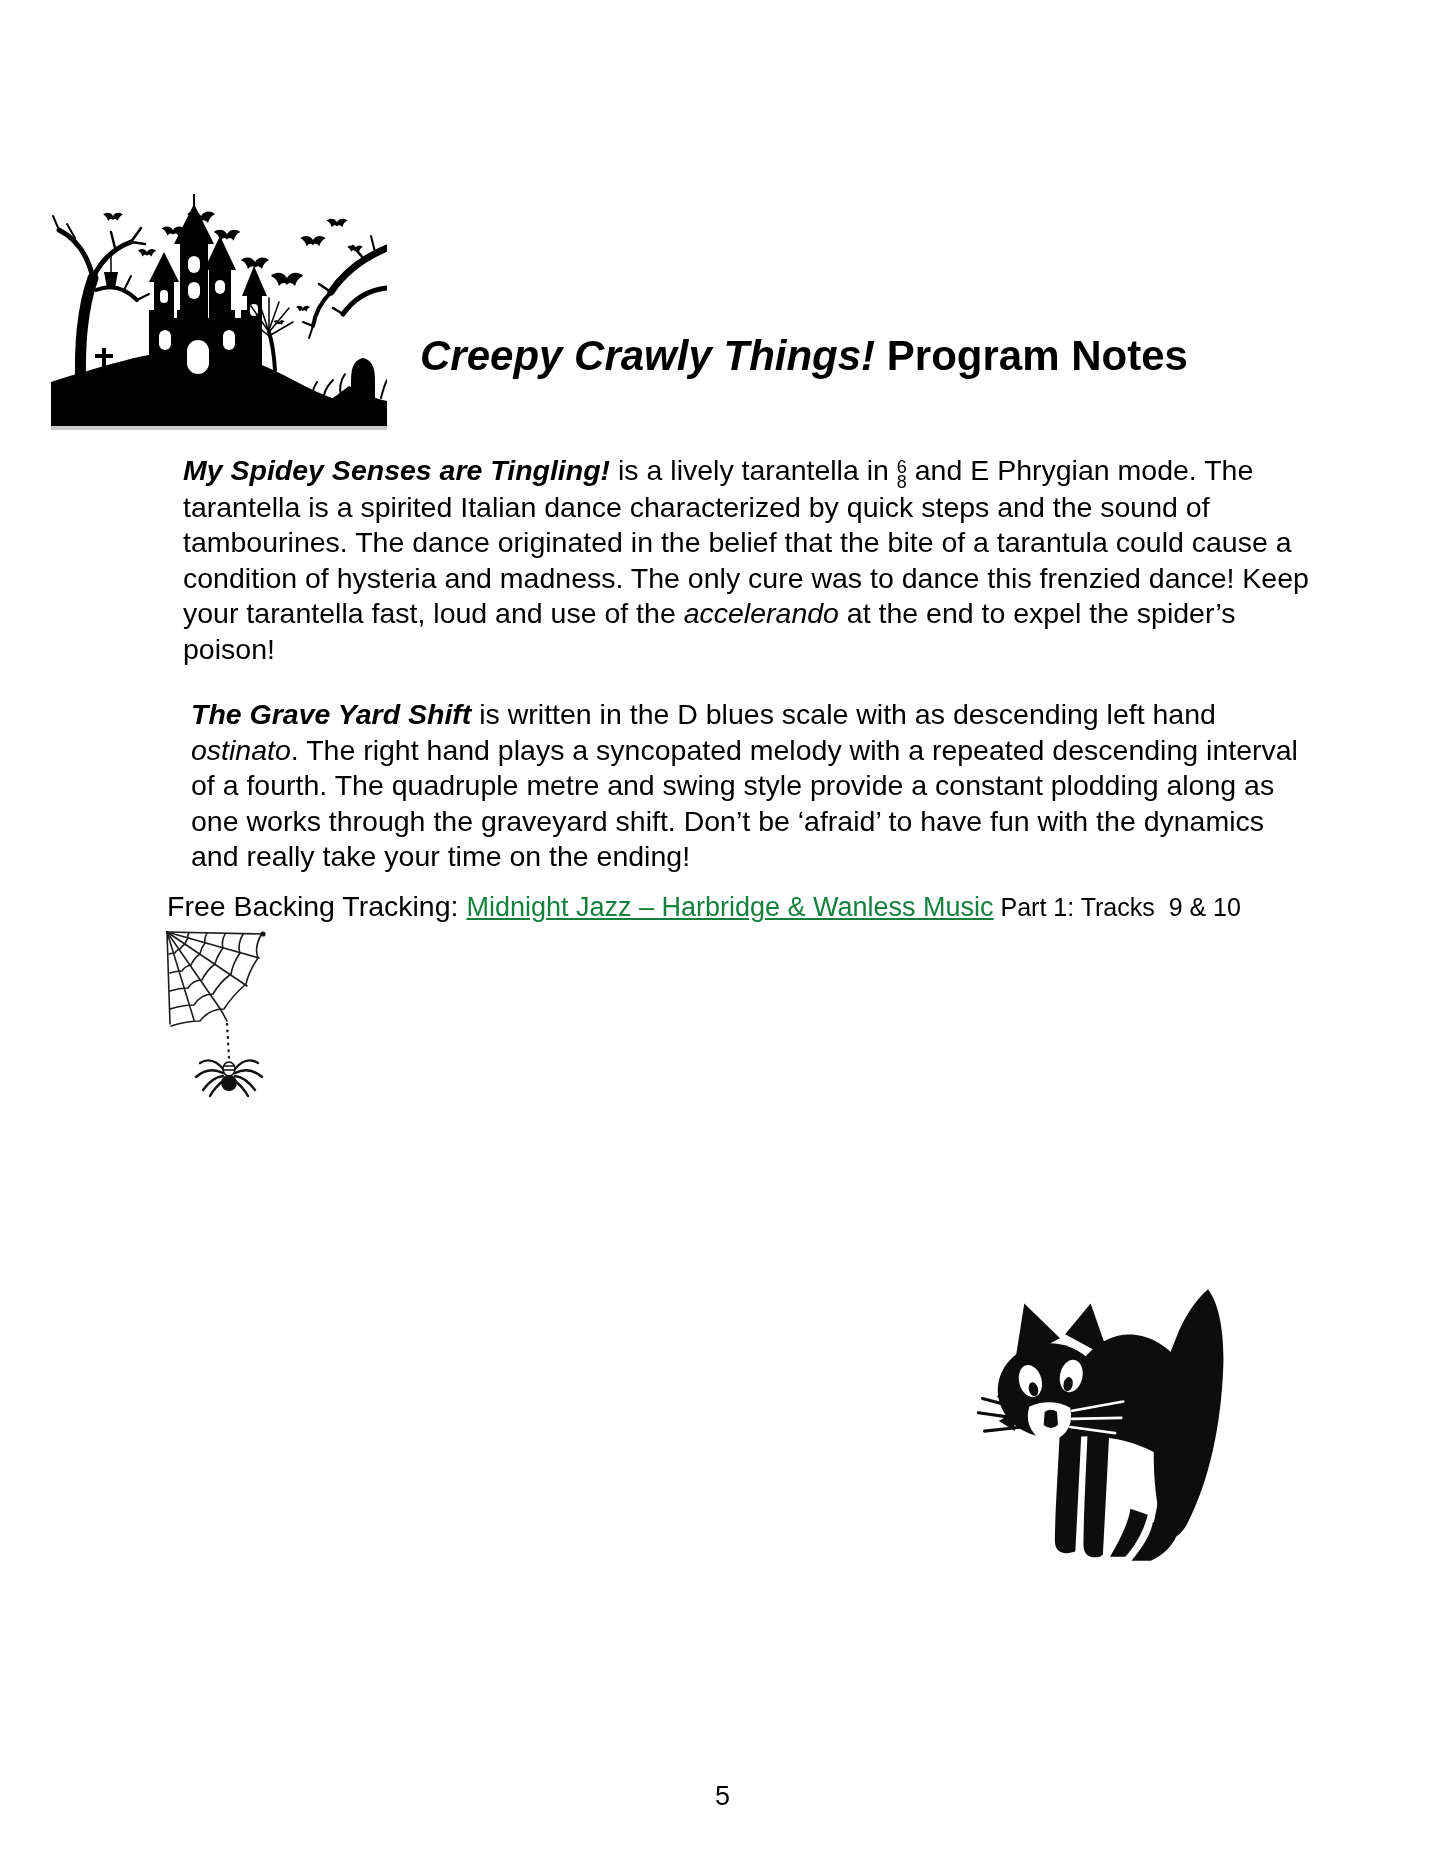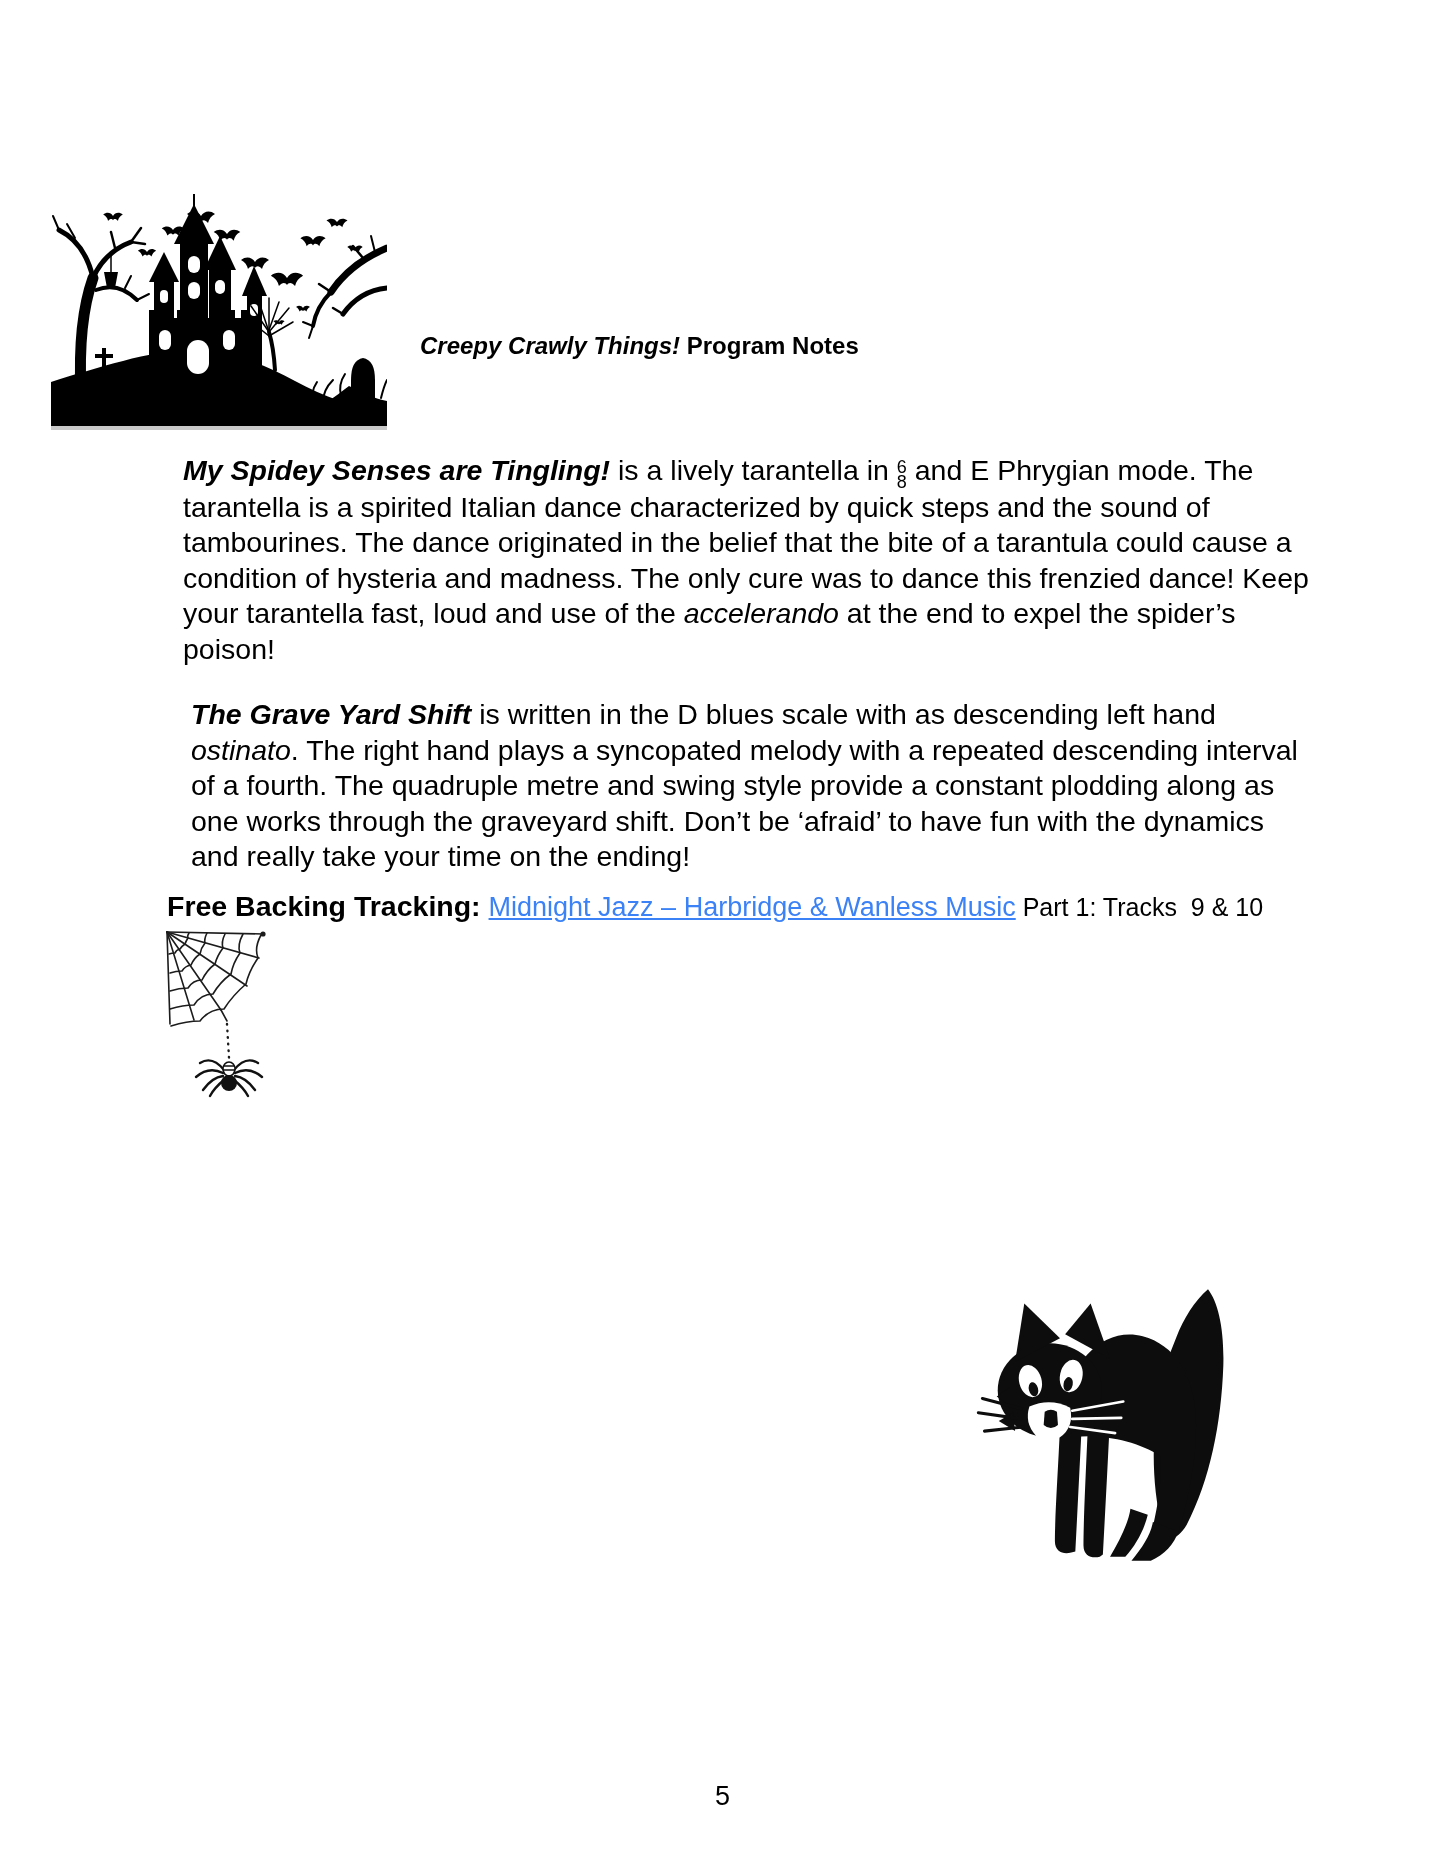--- a/index.html
+++ b/index.html
@@ -8,21 +8,21 @@
     width:1445px;height:1866px;
     margin:0 auto;
     background:#ffffff;
     font-family:"Liberation Sans",sans-serif;
     color:#000;
     overflow:hidden;
   }
   .abs{position:absolute;}
   .doc-title{
     left:420px;top:332px;
-    font-size:24px;font-weight:700;
+    font-size:42px;font-weight:700;
     white-space:nowrap;
   }
   .doc-title .ital{font-style:italic;}
   p.body-para{
     margin:16px;
     width:1128px;
     font-size:28.5px;
     line-height:35.5px;
   }
   .para1{left:167px;top:437px;}
@@ -36,21 +36,21 @@
     font-size:18px;
     text-align:center;
   }
   .timesig span{display:block;}
   .backing-line{
     left:167px;top:890px;
     margin:0;
     font-size:28.5px;
     white-space:nowrap;
   }
-  .backing-label{font-weight:700;}
+  .backing-label{font-weight:400;}
   a.doc-link{
     font-size:27px;
     text-decoration:underline;
     cursor:pointer;
   }
   .tracks-text{
     font-size:25px;
     white-space:pre-wrap;
   }
   .img-haunted{left:51px;top:190px;width:336px;height:240px;}
@@ -191,21 +191,21 @@
   <p class="abs body-para para1">
     <span class="lead">My Spidey Senses are Tingling!</span><span> is a lively tarantella in </span><span class="timesig"><span>6</span><span>8</span></span><span> and E Phrygian mode. The tarantella is a spirited Italian dance characterized by quick steps and the sound of tambourines. The dance originated in the belief that the bite of a tarantula could cause a condition of hysteria and madness. The only cure was to dance this frenzied dance! Keep your tarantella fast, loud and use of the </span><span class="ital">accelerando</span><span> at the end to expel the spider’s poison!</span>
   </p>
 
   <p class="abs body-para para2">
     <span class="lead">The Grave Yard Shift</span><span> is written in the D blues scale with as descending left hand </span><span class="ital">ostinato</span><span>. The right hand plays a syncopated melody with a repeated descending interval of a fourth. The quadruple metre and swing style provide a constant plodding along as one works through the graveyard shift. Don’t be ‘afraid’ to have fun with the dynamics and really take your time on the ending!</span>
   </p>
 
   <p class="abs backing-line">
     <span class="backing-label">Free Backing Tracking:</span>
-    <a class="doc-link" href="#" style="color:#3b82f6">Midnight Jazz – Harbridge &amp; Wanless Music</a><span class="tracks-text"> Part 1: Tracks  9 &amp; 10</span>
+    <a class="doc-link" href="#" style="color:#15803d">Midnight Jazz – Harbridge &amp; Wanless Music</a><span class="tracks-text"> Part 1: Tracks  9 &amp; 10</span>
   </p>
 
   <div class="abs img-web">
     <svg viewBox="0 0 106 172" width="106" height="172">
       <g stroke="#1c1c1c" stroke-width="1.6" fill="none" stroke-linecap="round">
         <path d="M4,4 L100,6"></path>
         <path d="M4,4 L7,96"></path>
         <path d="M4,4 L96,30"></path>
         <path d="M4,4 L84,58"></path>
         <path d="M4,4 L58,82"></path>

